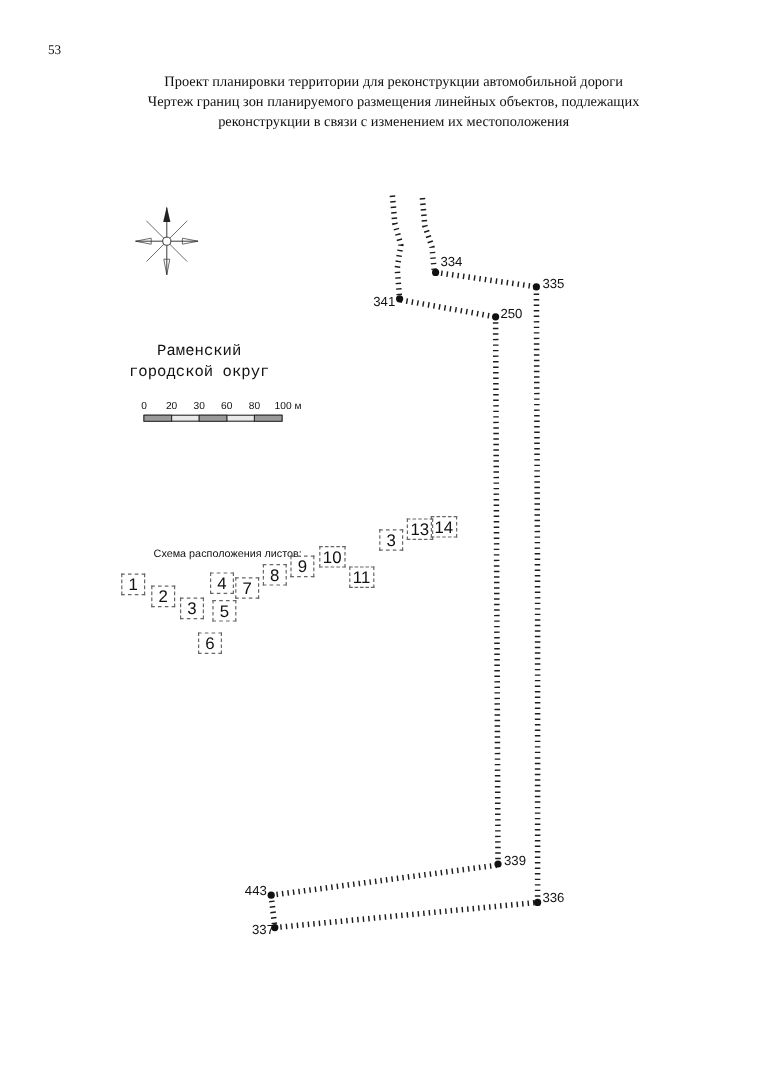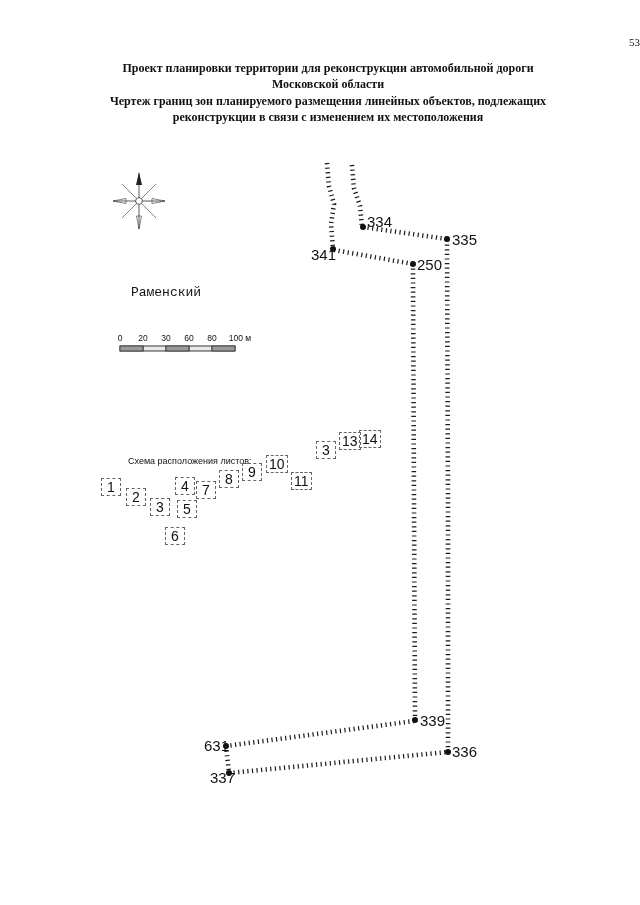--- a/index.html
+++ b/index.html
@@ -7,26 +7,26 @@
     position:relative;
     width:640px;height:905px;
     background:#ffffff;
     font-family:"Liberation Serif", serif;
     color:#111;
     overflow:hidden;
   }
   .abs{position:absolute;}
   #page-number{
     top:36px;left:40px;width:600px;
-    text-align:right;font-size:11px;
+    text-align:left;font-size:11px;
   }
   #title-block{
     top:60px;left:28px;width:600px;
     text-align:center;
-    font-weight:bold;font-size:12px;line-height:16.4px;
+    font-weight:normal;font-size:12px;line-height:16.4px;
   }
   .district-label{
     top:284px;left:92px;width:148px;
     text-align:center;
     font-family:Liberation Mono, monospace;
     font-size:13px;line-height:17px;
   }
   .scheme-label{
     top:426px;left:128px;
     font-family:"Liberation Sans", sans-serif;
@@ -46,21 +46,21 @@
     font-family:"Liberation Sans", sans-serif;
     font-size:14px;line-height:16px;
     min-width:14px;height:16px;
     padding:0 2px;
     text-align:center;
     color:#111;
   }
   .ptlabel{
     position:absolute;
     font-family:"Liberation Sans", sans-serif;
-    font-size:15px;
+    font-size:11px;
     color:#111;
   }
   svg{position:absolute;top:0;left:0;}
   .boundary{
     fill:none;
     stroke:#1c1c1c;
     stroke-width:4.6;
     stroke-dasharray:1.2 3.4;
     stroke-linecap:butt;
   }
@@ -68,21 +68,20 @@
 </style>
 </head>
 <body>
 
 <div id="page">
 
   <div class="abs" id="page-number">53</div>
 
   <div class="abs" id="title-block">
     <div>Проект планировки территории для реконструкции автомобильной дороги</div>
-    <div>Московской области</div>
     <div>Чертеж границ зон планируемого размещения линейных объектов, подлежащих</div>
     <div>реконструкции в связи с изменением их местоположения</div>
   </div>
 
   <svg width="640" height="905" viewBox="0 0 640 905">
 
     <g>
       <line class="compass-line" x1="139" y1="173" x2="139" y2="229" stroke-width="0.8"></line>
       <line class="compass-line" x1="113" y1="201" x2="165" y2="201" stroke-width="0.8"></line>
       <line class="compass-line" x1="122" y1="184" x2="156" y2="218" stroke-width="0.6"></line>
@@ -124,20 +123,21 @@
       <circle cx="413" cy="264" r="3" fill="#111"></circle>
       <circle cx="415" cy="720" r="3" fill="#111"></circle>
       <circle cx="226" cy="746" r="3" fill="#111"></circle>
       <circle cx="229" cy="773" r="3" fill="#111"></circle>
       <circle cx="448" cy="752" r="3" fill="#111"></circle>
     </g>
   </svg>
 
   <div class="abs district-label">
     <div>Раменский</div>
+    <div>городской округ</div>
   </div>
 
   <span class="scale-tick" style="left:120px">0</span>
   <span class="scale-tick" style="left:143px">20</span>
   <span class="scale-tick" style="left:166px">30</span>
   <span class="scale-tick" style="left:189px">60</span>
   <span class="scale-tick" style="left:212px">80</span>
   <span class="scale-tick" style="left:240px">100 м</span>
 
   <div class="abs scheme-label">Схема расположения листов:</div>
@@ -154,18 +154,18 @@
   <span class="sheet" style="left:266px;top:455px">10</span>
   <span class="sheet" style="left:291px;top:472px">11</span>
   <span class="sheet" style="left:316px;top:441px">3</span>
   <span class="sheet" style="left:339px;top:432px">13</span>
   <span class="sheet" style="left:359px;top:430px">14</span>
 
   <span class="ptlabel" style="left:367px;top:213px">334</span>
   <span class="ptlabel" style="left:452px;top:231px">335</span>
   <span class="ptlabel" style="left:452px;top:743px">336</span>
   <span class="ptlabel" style="left:210px;top:769px">337</span>
-  <span class="ptlabel" style="left:204px;top:737px">631</span>
+  <span class="ptlabel" style="left:204px;top:737px">443</span>
   <span class="ptlabel" style="left:420px;top:712px">339</span>
   <span class="ptlabel" style="left:417px;top:256px">250</span>
   <span class="ptlabel" style="left:311px;top:246px">341</span>
 
 </div>
 
 </body></html>

